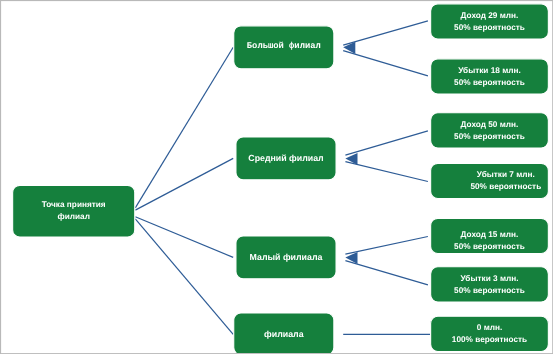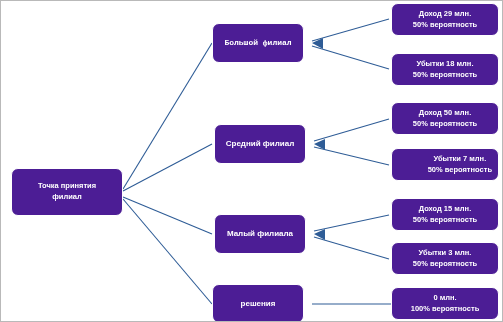--- a/index.html
+++ b/index.html
@@ -1,19 +1,19 @@
 <!DOCTYPE html>
 <html><head>
 <meta charset="utf-8">
 <style>
   html,body{margin:0;padding:0;background:#ffffff;}
   body{font-family:"Liberation Sans",sans-serif;}
   #canvas{position:relative;width:503px;height:322px;background:#fff;
           border:1px solid #b9b9b9;box-sizing:border-box;overflow:hidden;}
-  .node{position:absolute;background:#4c1d95;border:1px solid #ffffff;
+  .node{position:absolute;background:#15803d;border:1px solid #ffffff;
         border-radius:7px;color:#ffffff;display:flex;align-items:center;
         justify-content:center;text-align:center;line-height:1.45;
         box-sizing:border-box;z-index:3;}
   .node span{display:block;padding:0 3px;}
   .root{font-size:7.5px;font-weight:bold;}
   .branch{font-size:8px;font-weight:bold;}
   .leaf{font-size:7.5px;font-weight:bold;}
   svg.links{position:absolute;left:0;top:0;width:503px;height:322px;z-index:1;}
 </style>
 </head>
@@ -65,21 +65,21 @@
   <div class="node branch" style="left:213px;top:123px;width:92px;height:40px;justify-content:center;">
     <span>Средний филиал</span>
   </div>
 
   <div class="node branch" style="left:213px;top:213px;width:92px;height:40px;">
     <span>Малый филиала</span>
   </div>
 
   <div class="node branch" style="left:211px;top:283px;width:92px;height:39px;">
     <span>
-      <span>решения</span>
+      <span>филиала</span>
     </span>
   </div>
 
   <div class="node leaf" style="left:390px;top:2px;width:108px;height:33px;">
     <span>
       <span>Доход 29 млн.</span>
       <span>50% вероятность</span>
     </span>
   </div>
 
@@ -97,21 +97,21 @@
     </span>
   </div>
 
   <div class="node leaf" style="left:390px;top:147px;width:108px;height:33px;justify-content:flex-end;">
     <span>
       <span>Убытки 7 млн.</span>
       <span>50% вероятность</span>
     </span>
   </div>
 
-  <div class="node leaf" style="left:390px;top:197px;width:108px;height:33px;">
+  <div class="node leaf" style="left:390px;top:197px;width:108px;height:33px;align-items:flex-end;">
     <span>
       <span>Доход 15 млн.</span>
       <span>50% вероятность</span>
     </span>
   </div>
 
   <div class="node leaf" style="left:390px;top:241px;width:108px;height:33px;">
     <span>
       <span>Убытки 3 млн.</span>
       <span>50% вероятность</span>

